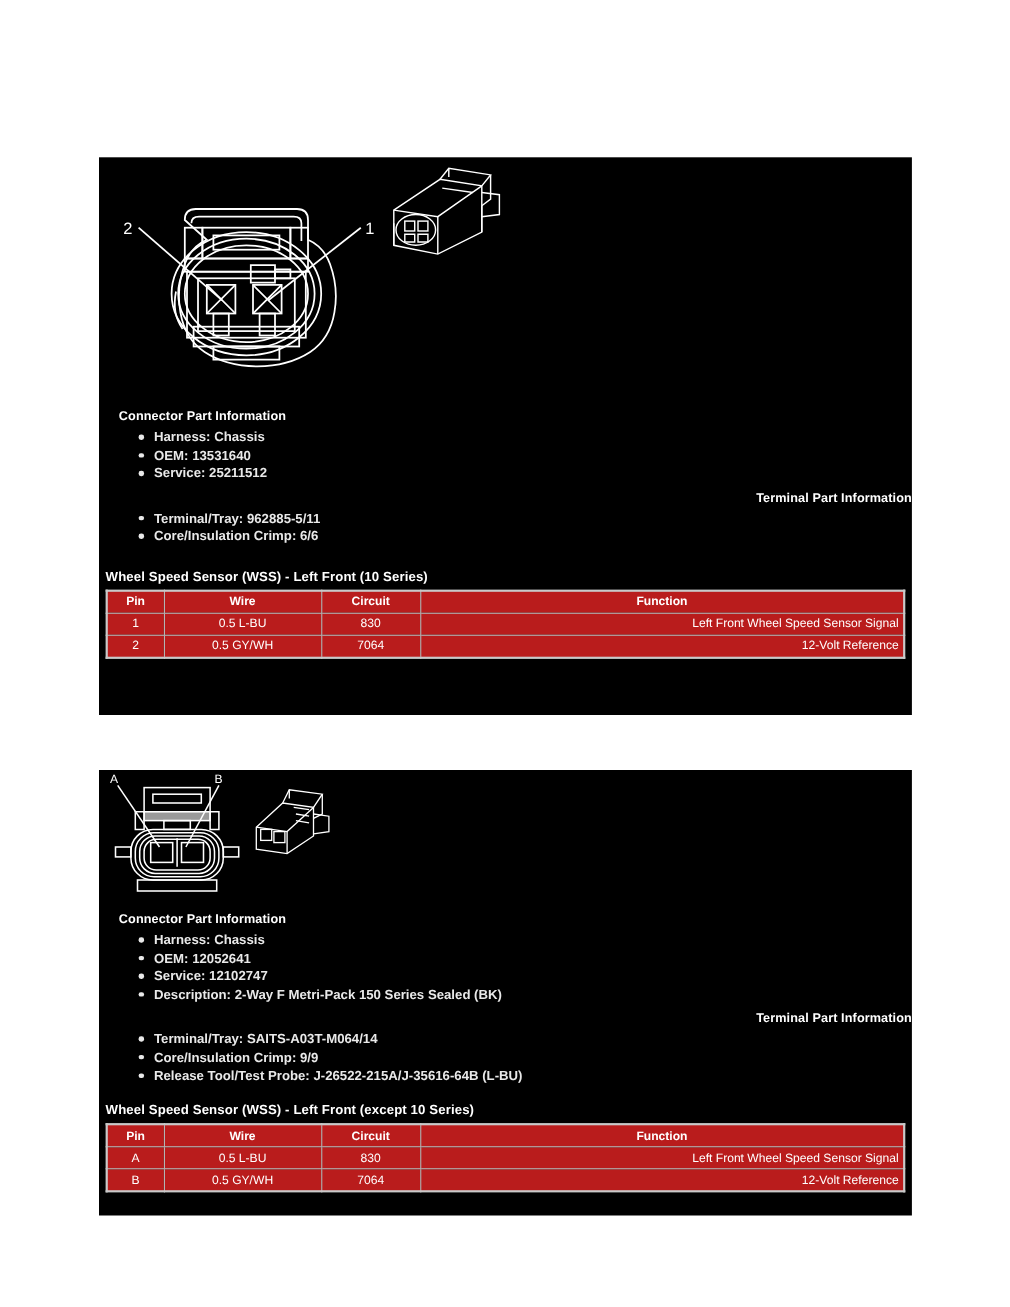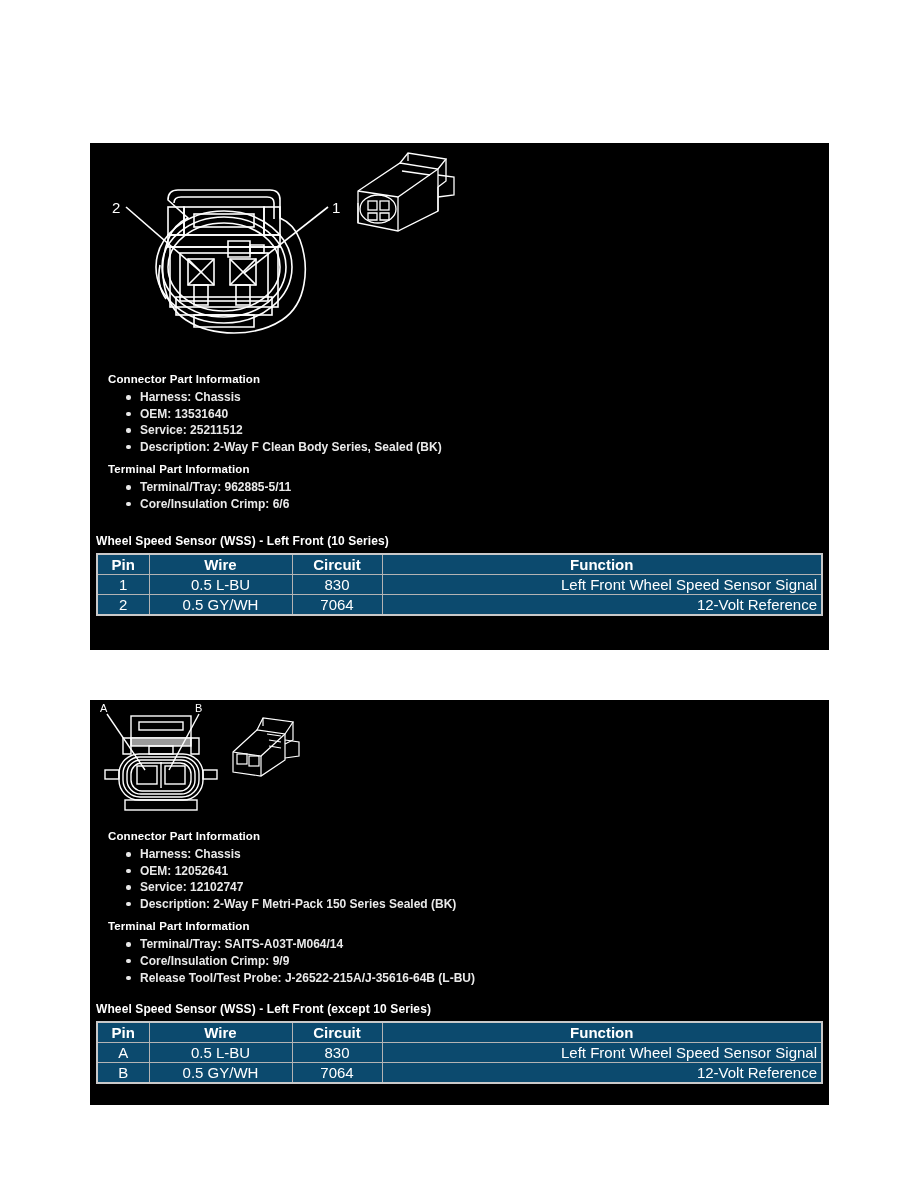--- a/index.html
+++ b/index.html
@@ -60,21 +60,21 @@
   .sec-head {
     font-size: 11.5px;
     font-weight: bold;
     color: #ffffff;
     letter-spacing: 0.1px;
     margin: 0 0 1px 0;
     padding-left: 0px;
   }
   #panel-1 .sec-head.first { margin-top: 5px; }
   #panel-2 .sec-head.first { margin-top: 10px; }
-  .sec-head.second { margin-top: 8px; }
+  .sec-head.second { margin-top: 8px; text-align: right; }
 
   ul.bullets {
     list-style: none;
     margin: 4px 0 0 0;
     padding: 0 0 0 18px;
   }
   ul.bullets li {
     position: relative;
     font-size: 12px;
     line-height: 16.6px;
@@ -109,24 +109,24 @@
     width: 100%;
     border-collapse: collapse;
     border: 2px solid #c9c9c9;
     background: #000000;
     table-layout: fixed;
   }
   table.pin-table th,
   table.pin-table td {
     border: 1px solid #b4b4b4;
     color: #ffffff;
-    font-size: 15px;
+    font-size: 11px;
     height: 19px;
     padding: 0 4px;
-    background: #0c4a6e;
+    background: #b91c1c;
     margin-top: 44px;
   }
   table.pin-table th {
     font-weight: bold;
     text-align: center;
   }
   table.pin-table td.c { text-align: center; }
   table.pin-table td.l { text-align: right; padding-left: 5px; }
 
   .col-pin     { width: 52px; }
@@ -217,21 +217,20 @@
         </g>
       </svg>
     </div>
 
     <div class="info-block">
       <div class="sec-head first">Connector Part Information</div>
       <ul class="bullets">
         <li>Harness: Chassis</li>
         <li>OEM: 13531640</li>
         <li>Service: 25211512</li>
-        <li>Description: 2-Way F Clean Body Series, Sealed (BK)</li>
       </ul>
 
       <div class="sec-head second">Terminal Part Information</div>
       <ul class="bullets">
         <li>Terminal/Tray: 962885-5/11</li>
         <li>Core/Insulation Crimp: 6/6</li>
       </ul>
     </div>
 
     <div class="spacer-1"></div>

